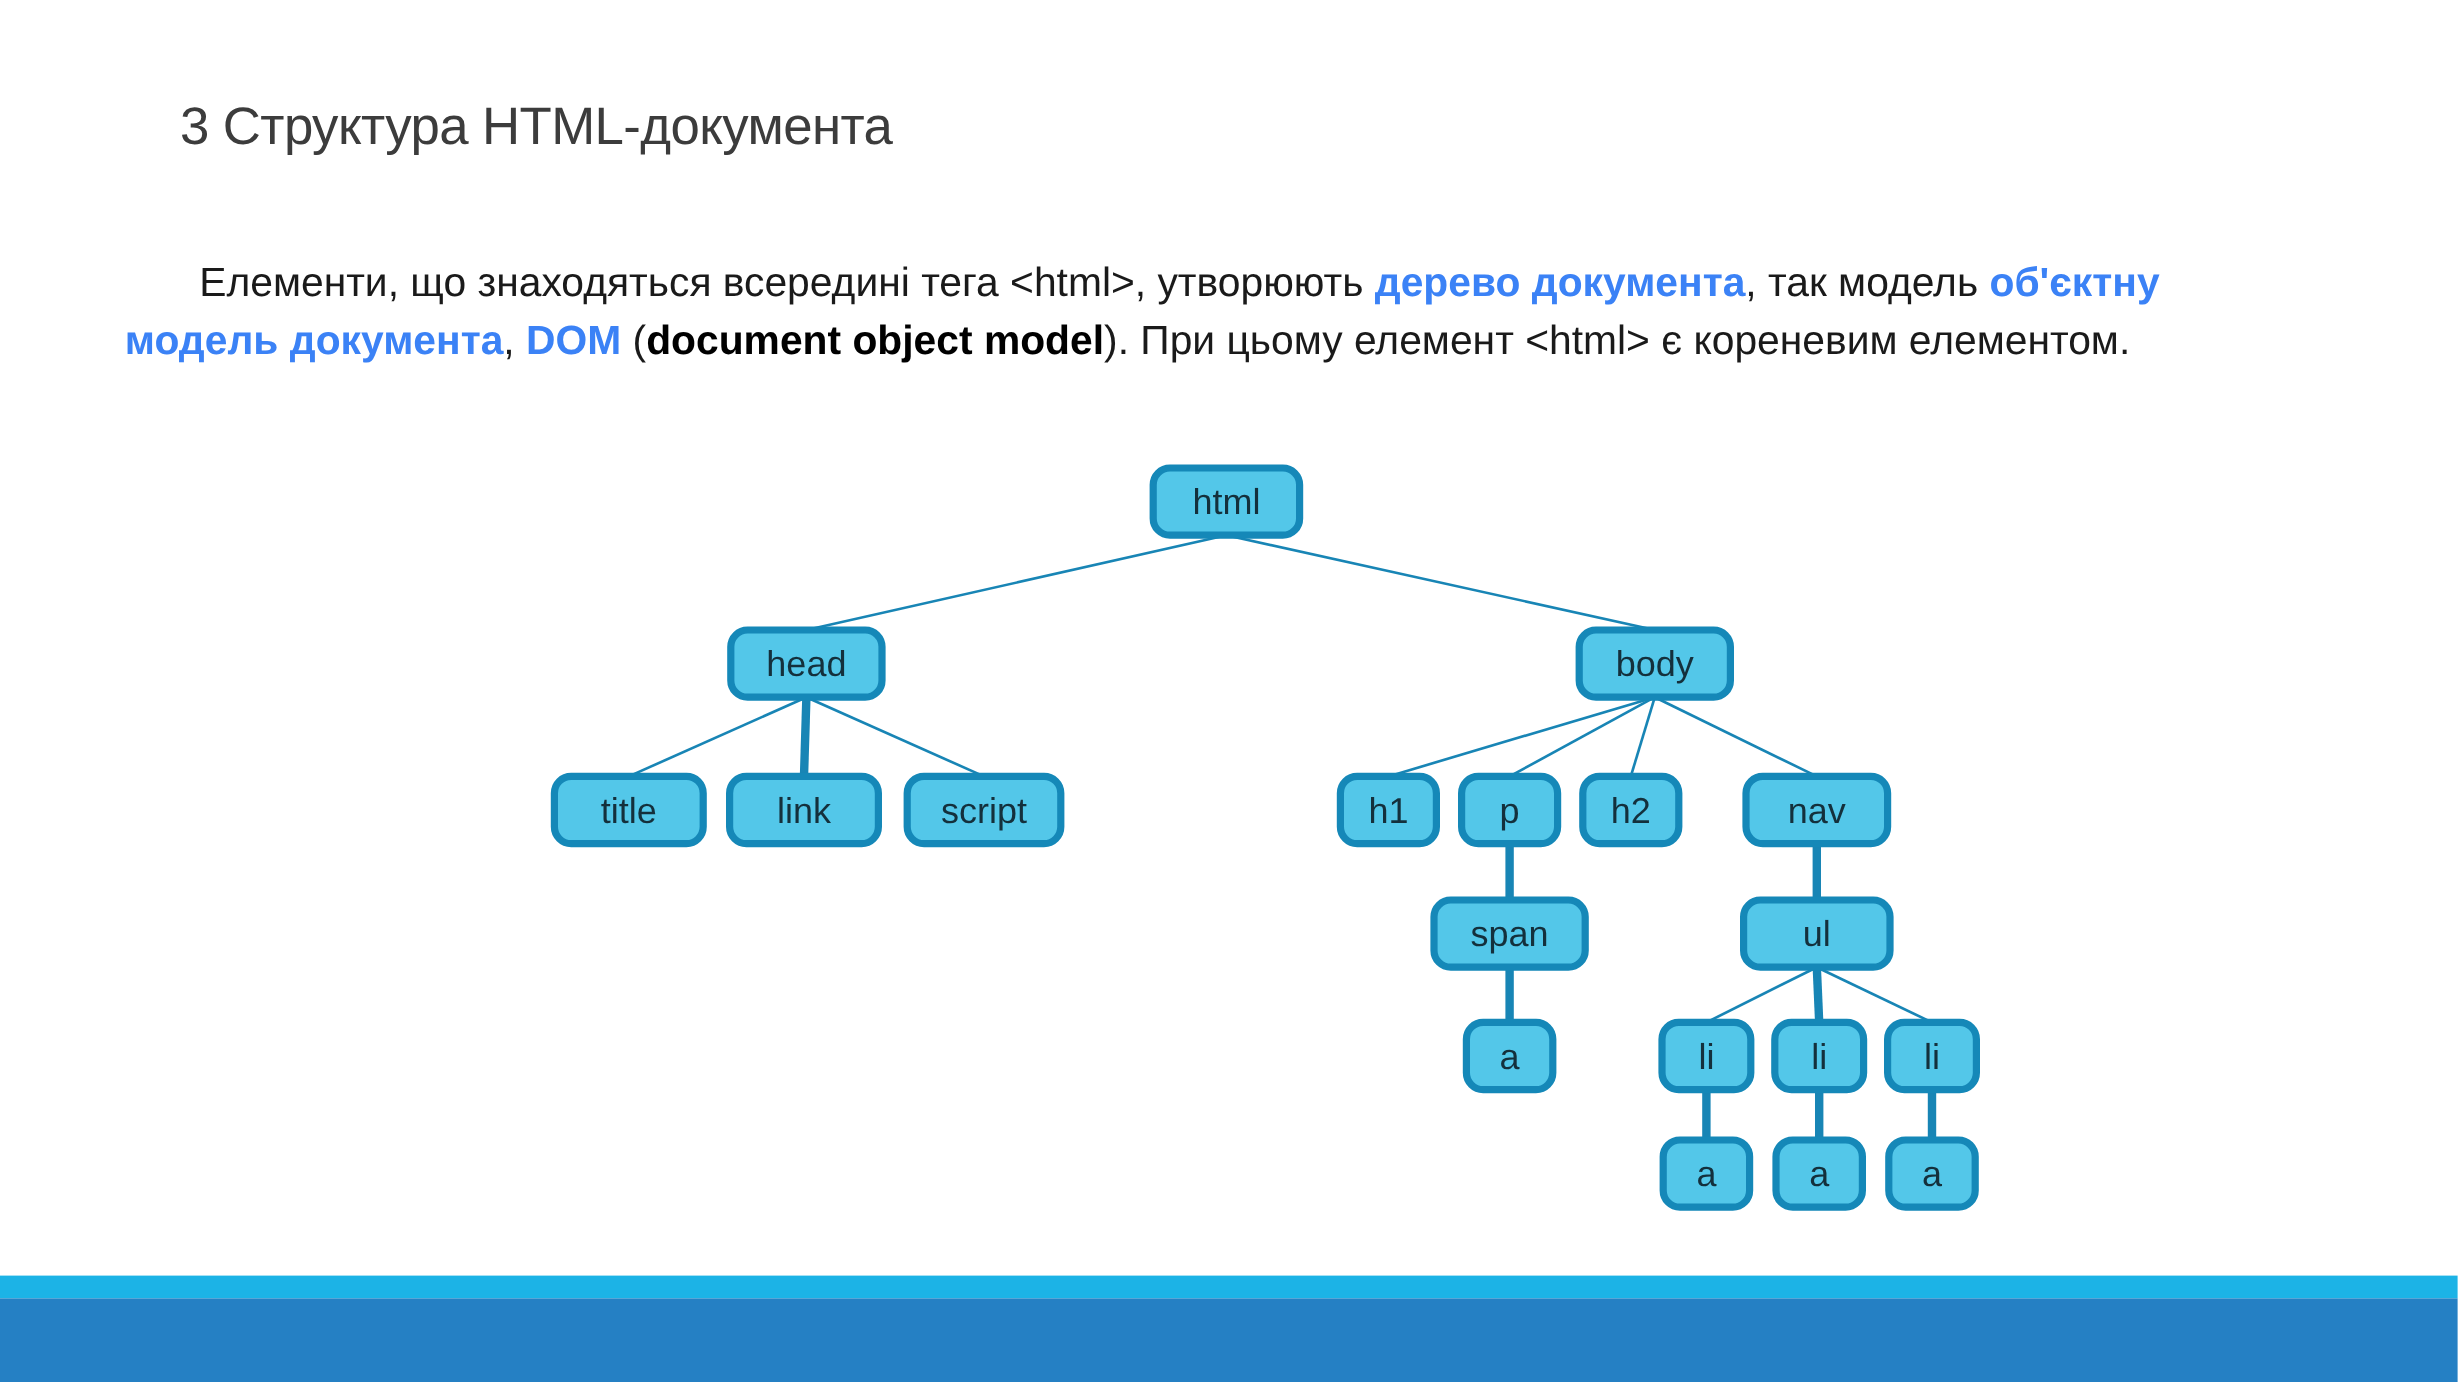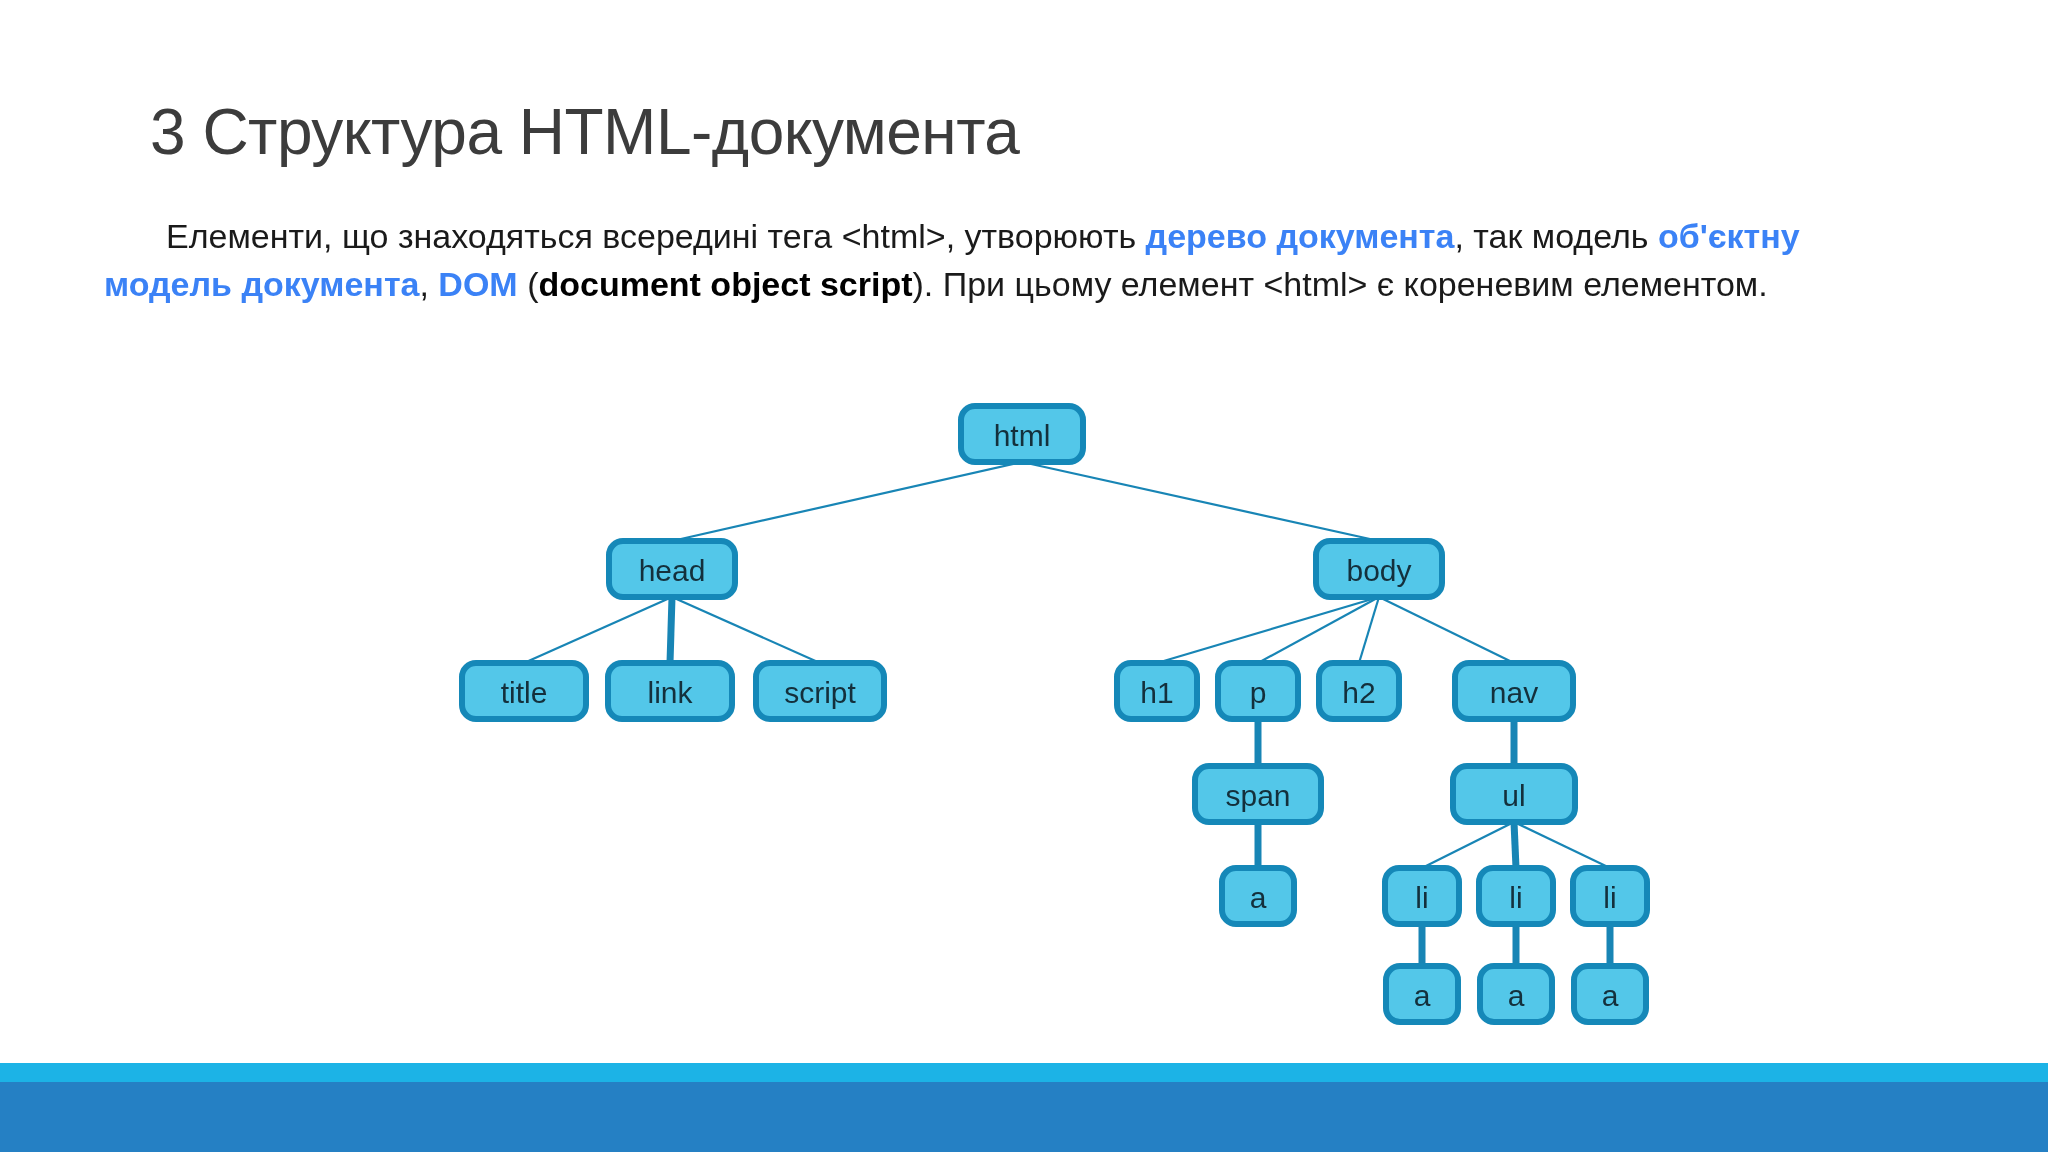--- a/index.html
+++ b/index.html
@@ -19,21 +19,21 @@
     position: absolute;
     inset: 0;
     background: #ffffff;
   }
 
   
   .slide-title {
     position: absolute;
     left: 150px;
     top: 52px;
-    font-size: 64px;
+    font-size: 44px;
     font-weight: 400;
     color: #3c3c3c;
     letter-spacing: -0.5px;
     white-space: nowrap;
   }
 
   
   .body-text {
     position: absolute;
     left: 104px;
@@ -50,21 +50,21 @@
   }
   .bd {
     font-weight: bold;
     color: #000000;
   }
 
   
   .tree-wrap {
     position: absolute;
     left: 0;
-    top: 384px;
+    top: 368px;
     width: 1724px;
     height: 650px;
   }
   svg.tree {
     display: block;
     width: 2048px;
     height: 650px;
   }
   .edge {
     stroke: #1885B5;
@@ -105,21 +105,21 @@
   }
 </style>
 </head>
 <body>
 
 <div class="slide">
 
   <h1 class="slide-title">3 Структура HTML-документа</h1>
 
   <div class="body-text">
-    <span>Елементи, що знаходяться всередині тега &lt;html&gt;, утворюють </span><span class="hl">дерево документа</span><span>, так модель </span><span class="hl">об'єктну модель документа</span><span>, </span><span class="hl">DOM</span><span> (</span><span class="bd">document object script</span><span>). При цьому елемент &lt;html&gt; є кореневим елементом.</span>
+    <span>Елементи, що знаходяться всередині тега &lt;html&gt;, утворюють </span><span class="hl">дерево документа</span><span>, так модель </span><span class="hl">об'єктну модель документа</span><span>, </span><span class="hl">DOM</span><span> (</span><span class="bd">document object model</span><span>). При цьому елемент &lt;html&gt; є кореневим елементом.</span>
   </div>
 
   <div class="tree-wrap">
     <svg class="tree" viewBox="0 0 2048 650" xmlns="http://www.w3.org/2000/svg">
       <g id="edge-layer">
           <line x1="1022" y1="78" x2="672" y2="157" class="edge edge-thin"></line>
           <line x1="1022" y1="78" x2="1379" y2="157" class="edge edge-thin"></line>
           <line x1="672" y1="213" x2="524" y2="279" class="edge edge-thin"></line>
           <line x1="672" y1="213" x2="670" y2="279" class="edge edge-thick"></line>
           <line x1="672" y1="213" x2="820" y2="279" class="edge edge-thin"></line>

